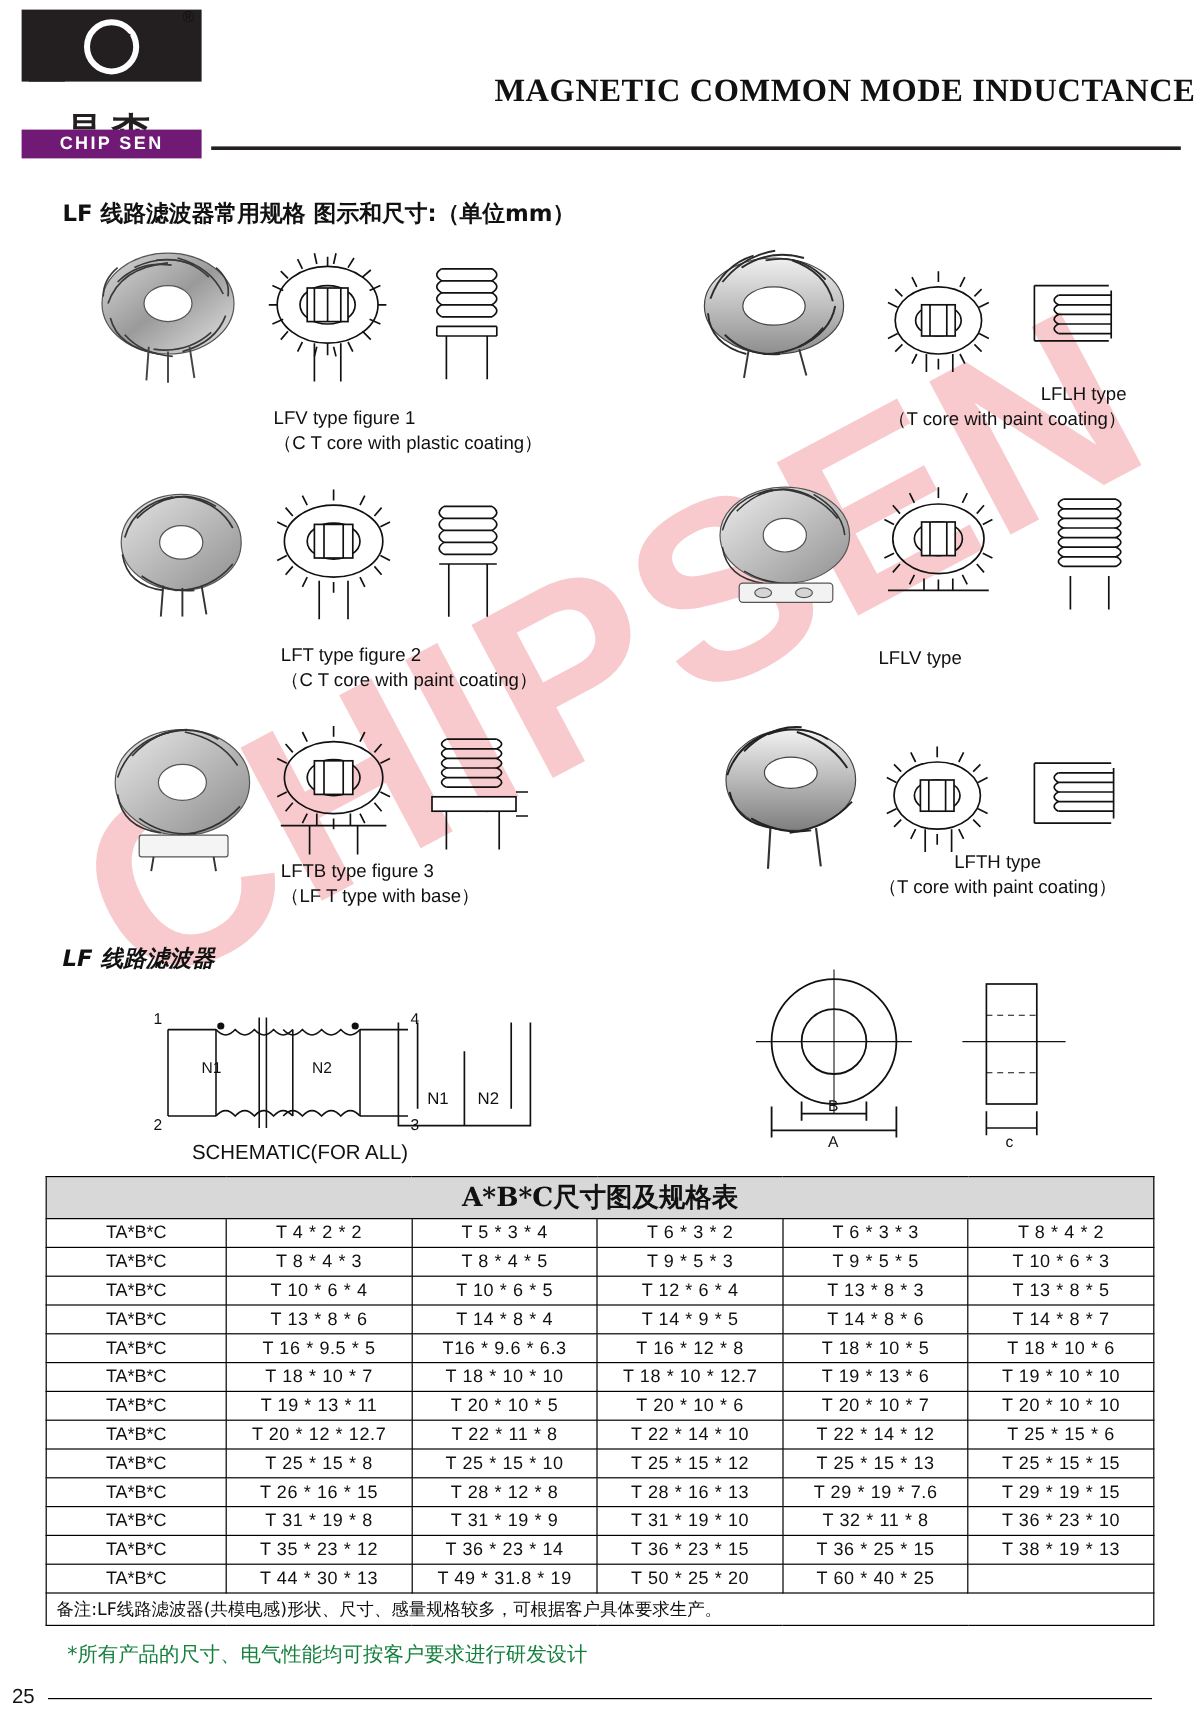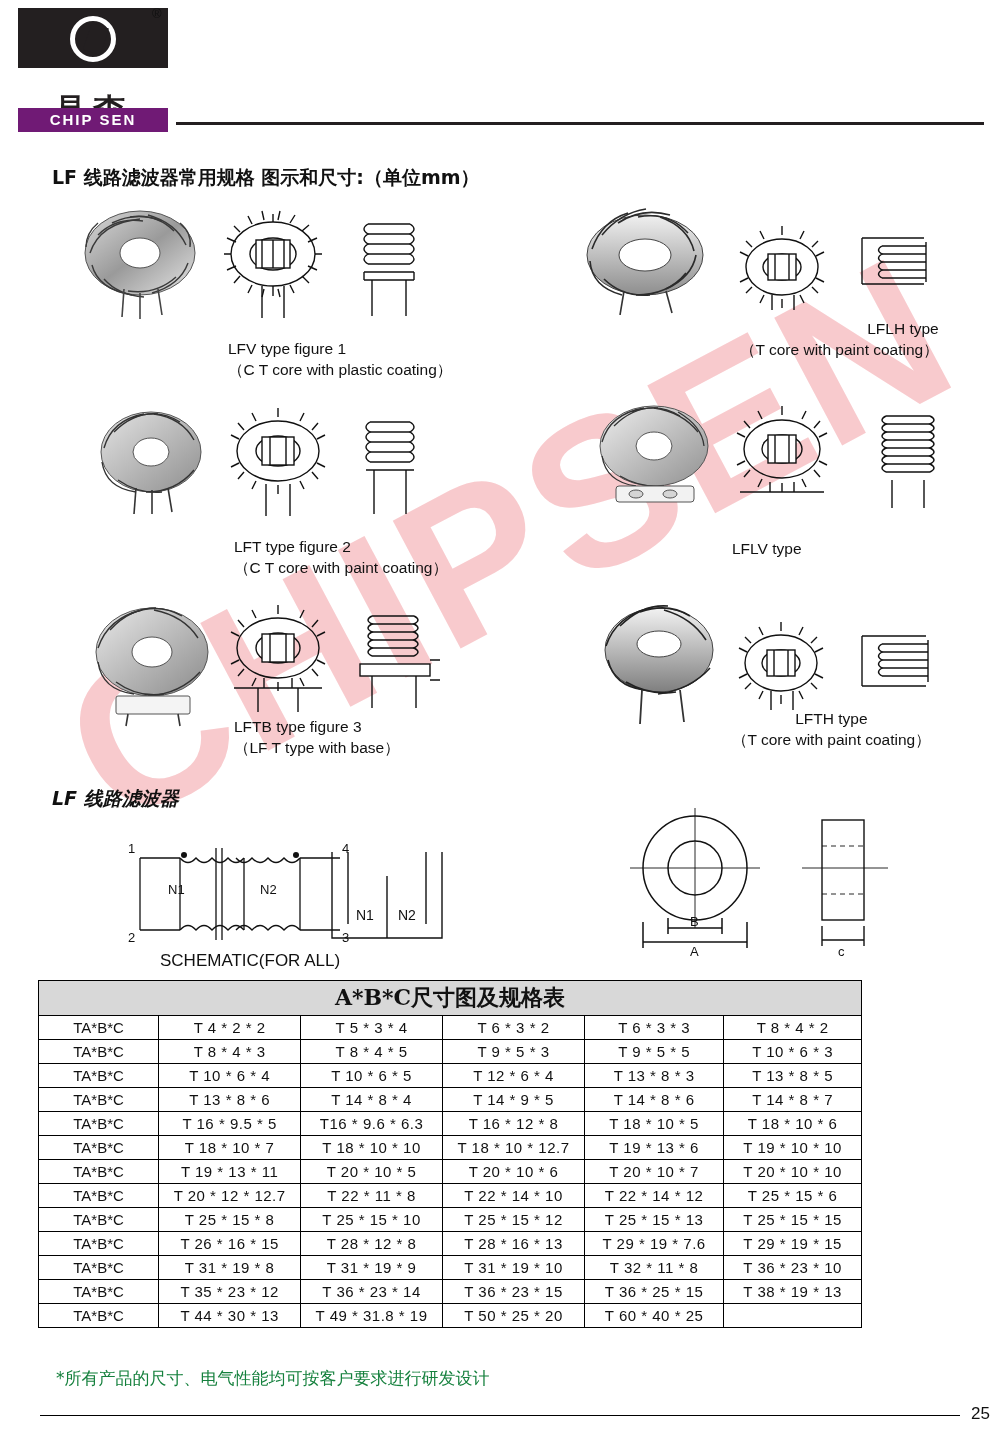--- a/index.html
+++ b/index.html
@@ -43,49 +43,50 @@
   
   .cap{position:absolute;font-family:"Liberation Sans",sans-serif;font-size:15.5px;color:#111;
     line-height:21px;white-space:nowrap;}
 
   
   svg{display:block;}
   .draw{position:absolute;}
 
   
   .tbl-wrap{position:absolute;left:38px;top:980px;width:924px;}
-  table{border-collapse:collapse;width:824px;font-family:"Liberation Sans",sans-serif;}
+  table{border-collapse:collapse;width:924px;font-family:"Liberation Sans",sans-serif;}
   table td{border:1px solid #000;height:23px;text-align:center;font-size:15px;color:#111;
     padding:0;white-space:nowrap;}
   .tbl-title{background:#d8d8d8;font-family:"DejaVu Serif",serif;font-weight:bold;font-size:22px;height:34px;}
   td.lbl{width:150px;}
   td.v{width:154px;letter-spacing:0.5px;}
   td.note{text-align:left;padding-left:8px;font-family:"DejaVu Sans",sans-serif;font-size:14.5px;height:26px;}
 
   
   .foot-note{position:absolute;left:56px;top:1367px;font-family:"DejaVu Sans",sans-serif;
     font-size:17px;color:#15803d;}
   .foot-rule{position:absolute;left:40px;top:1415px;width:920px;height:0;border-top:1px solid #000;}
-  .pg{position:absolute;left:0;top:1404px;width:1000px;text-align:right;font-size:17px;
+  .pg{position:absolute;left:0;top:1404px;width:1000px;text-align:left;font-size:17px;
     font-family:"Liberation Sans",sans-serif;background:transparent;}
   .pg span{background:#fff;padding:0 10px;}
 </style>
 </head>
 <body>
 
 <div class="header">
   <div class="logo">
     <div class="logo-top">
       <div class="logo-blockl"></div>
       <div class="logo-hook"></div>
     </div>
     <div class="logo-cn">晶森</div>
     <div class="logo-en">CHIP SEN</div>
   </div>
   <div class="logo-reg">®</div>
+  <div class="title-en">MAGNETIC COMMON MODE INDUCTANCE</div>
   <div class="hdr-rule"></div>
 </div>
 
 <div class="watermark">CHIPSEN</div>
 
 <div class="sec-h" id="sec1">LF 线路滤波器常用规格 图示和尺寸:（单位mm）</div>
 
 <div class="draw" style="left:78px;top:205px;">
 <svg width="125" height="115" viewBox="0 0 125 115">
   <defs>
@@ -606,19 +607,22 @@
           <td class="v">T 38 * 19 * 13</td>
         </tr>
       <tr>
           <td class="lbl">TA*B*C</td>
           <td class="v">T 44 * 30 * 13</td>
           <td class="v">T 49 * 31.8 * 19</td>
           <td class="v">T 50 * 25 * 20</td>
           <td class="v">T 60 * 40 * 25</td>
           <td class="v"></td>
         </tr>
+      <tr>
+        <td class="note" colspan="6">备注:LF线路滤波器(共模电感)形状、尺寸、感量规格较多，可根据客户具体要求生产。</td>
+      </tr>
     </tbody>
   </table>
 </div>
 
 <div class="foot-note">*所有产品的尺寸、电气性能均可按客户要求进行研发设计</div>
 <div class="foot-rule"></div>
 <div class="pg"><span>25</span></div>
 
 </body></html>

